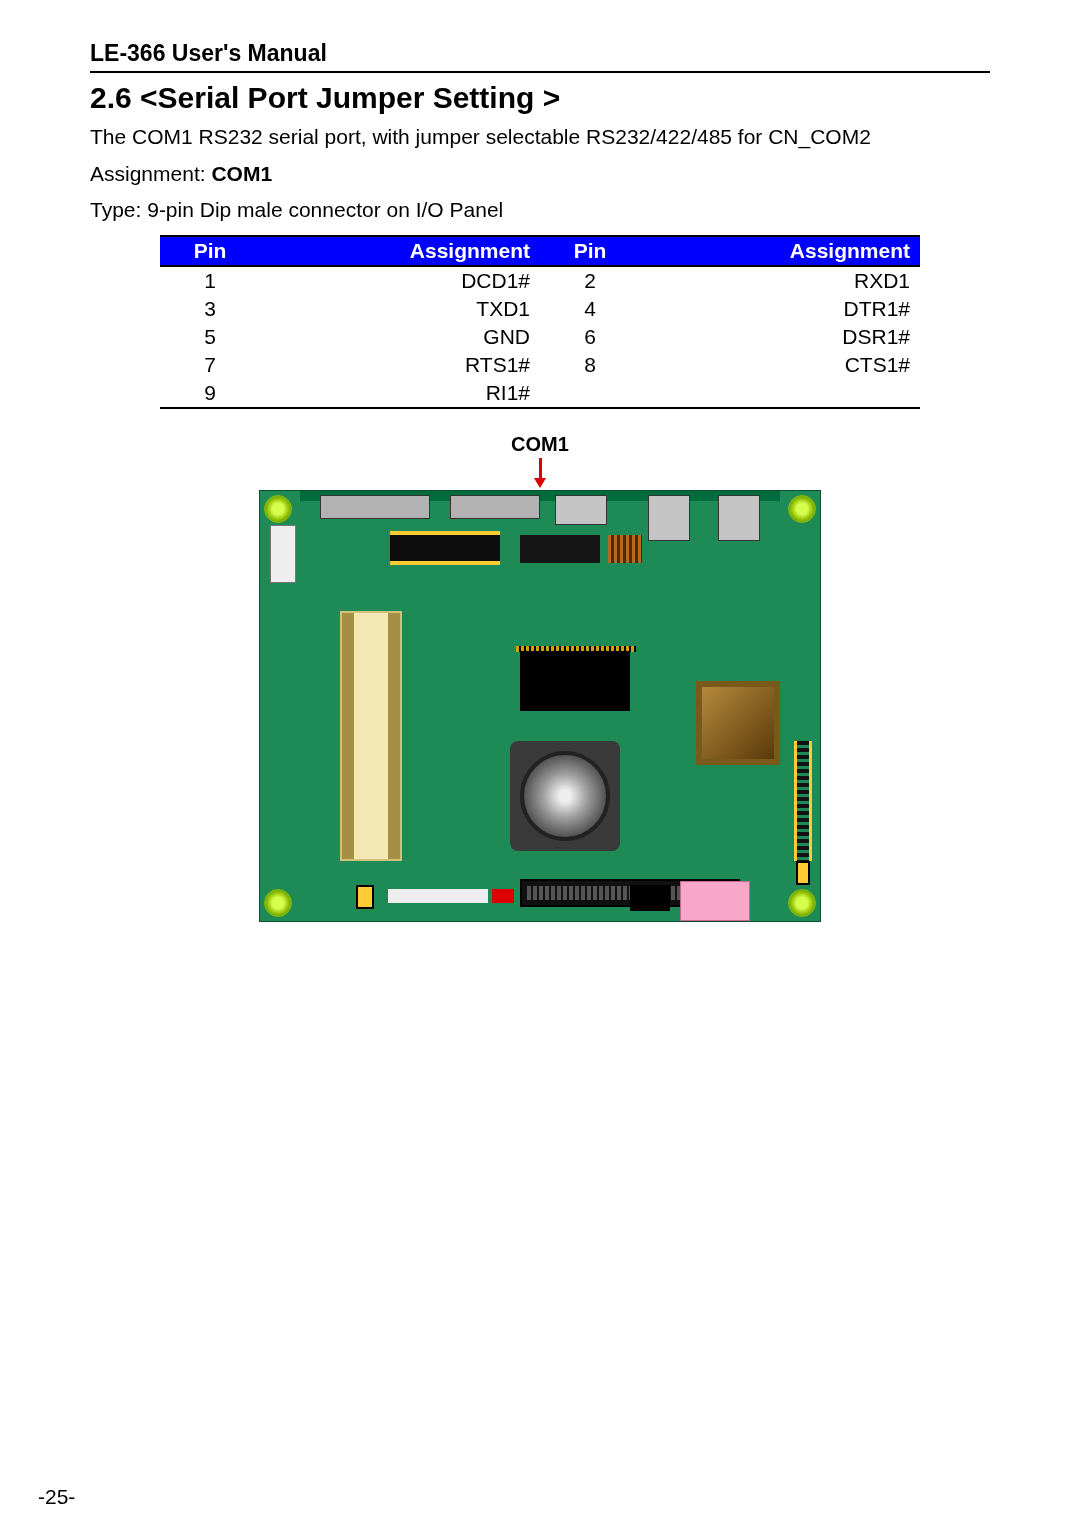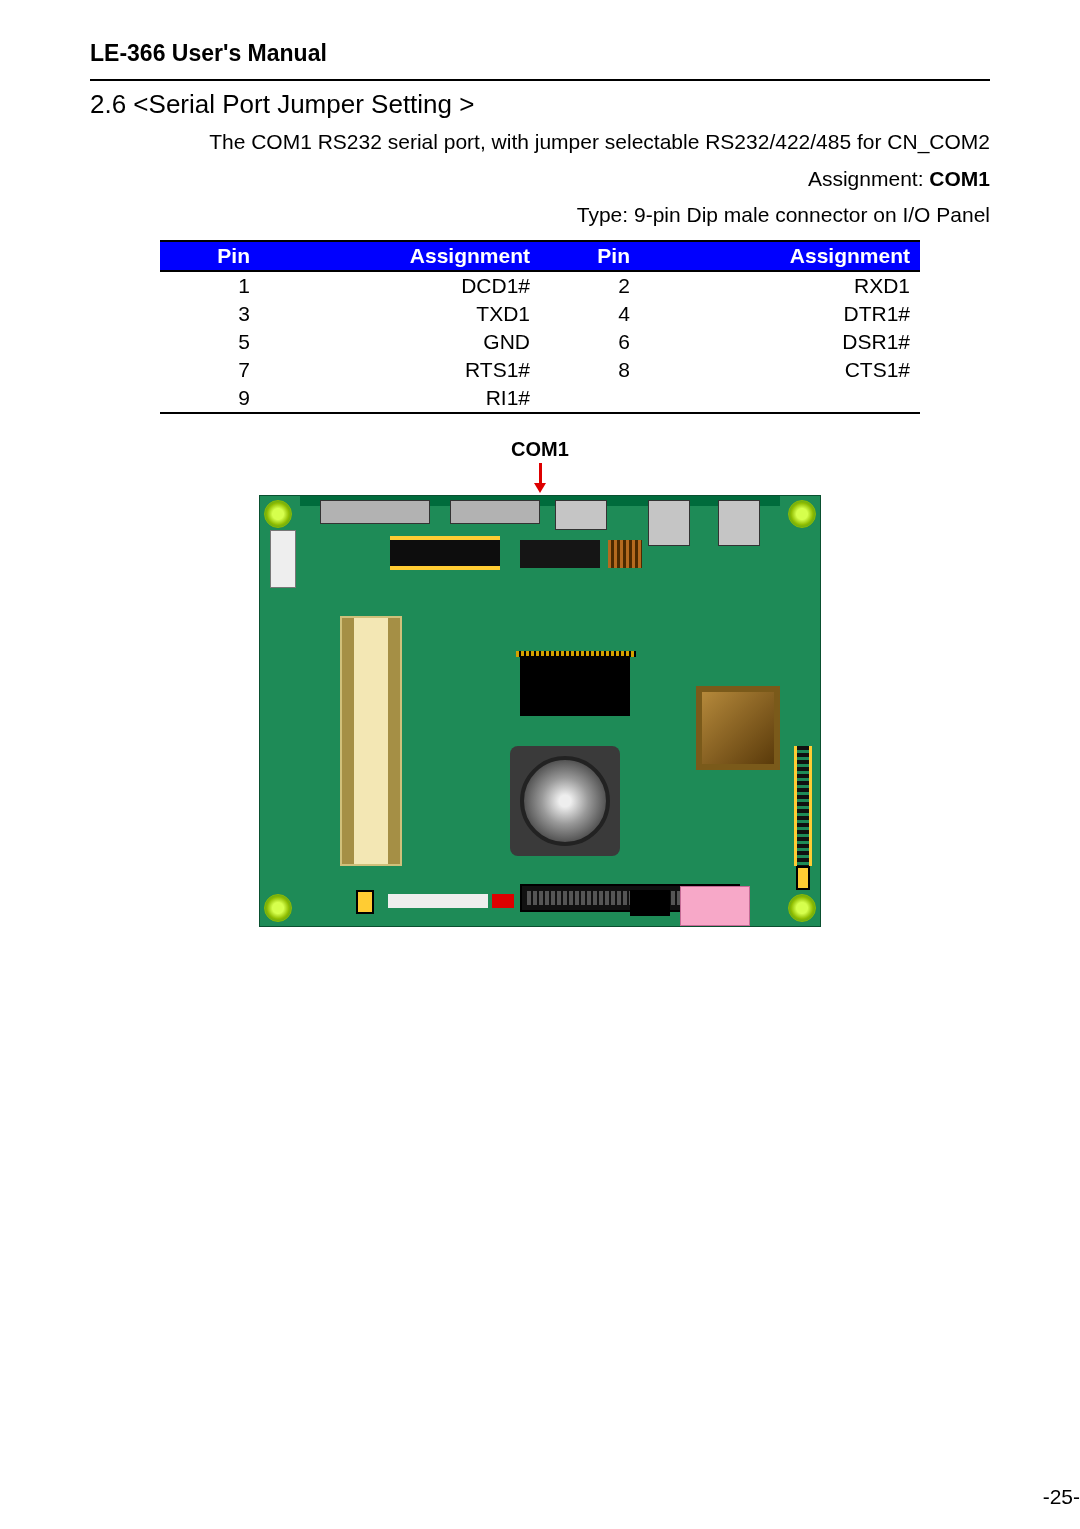--- a/index.html
+++ b/index.html
@@ -11,33 +11,32 @@
     height: 1529px;
     box-sizing: border-box;
     padding: 40px 90px 0 90px;
     position: relative;
     color: #000;
   }
   .header-title {
     font-weight: bold;
     font-size: 23px;
     border-bottom: 2px solid #000;
-    padding-bottom: 12px;
+    padding-bottom: 4px;
     margin-bottom: 8px;
   }
   .section-title {
-    font-weight: normal;
-    font-size: 26px;
+    font-weight: bold;
+    font-size: 30px;
     margin: 4px 0 6px 0;
   }
   .body-text {
     font-size: 21px;
     line-height: 1.55;
     margin: 0 0 4px 0;
-    text-align: right;
   }
   .conn-label { font-weight: bold; }
   table.pin-table {
     border-collapse: collapse;
     width: 760px;
     margin: 8px 0 0 70px;
     font-size: 21px;
   }
   table.pin-table thead th {
     background: #0000ff;
@@ -45,21 +44,21 @@
     text-align: right;
     font-weight: bold;
     padding: 2px 10px;
     border-top: 2px solid #000;
     border-bottom: 2px solid #000;
   }
   table.pin-table td {
     padding: 2px 10px;
     text-align: right;
   }
-  table.pin-table .pin-col { width: 80px; text-align: right; padding-right: 30px;}
+  table.pin-table .pin-col { width: 80px; text-align: center; padding-right: 30px;}
   table.pin-table tbody tr:last-child td { border-bottom: 2px solid #000; }
 
   .figure-wrap {
     margin-top: 24px;
     text-align: center;
   }
   .fig-caption {
     font-weight: bold;
     font-size: 20px;
     display: block;
@@ -136,21 +135,21 @@
   }
   .ide-inner{position:absolute; inset:5px; background:repeating-linear-gradient(90deg,#555 0 4px,#111 4px 6px);}
   .jumper-y{ bottom:12px; left:96px; width:18px; height:24px; background:#ffcc33; border:2px solid #000;}
   .strip-w{ bottom:18px; left:128px; width:100px; height:14px; background:#eee;}
   .strip-r{ bottom:18px; left:232px; width:22px; height:14px; background:#d00;}
   .pink{
     bottom:0; right:70px; width:70px; height:40px; background:#f7a8c8; border:1px solid #c46a95;
   }
   .blk-sm{ bottom:10px; right:150px; width:40px; height:26px; background:#000;}
   .page-num{
-    position:absolute; bottom:20px; left:0; right:0; text-align:right; font-size:21px;
+    position:absolute; bottom:20px; left:0; right:0; text-align:left; font-size:21px;padding-left:38px;
   }
 </style>
 </head>
 <body>
 
 <div class="header-title">LE-366 User's Manual</div>
 
 <div class="section-title">2.6 &lt;Serial Port Jumper Setting &gt;</div>
 
 <p class="body-text">The COM1 RS232 serial port, with jumper selectable RS232/422/485 for CN_COM2</p>

